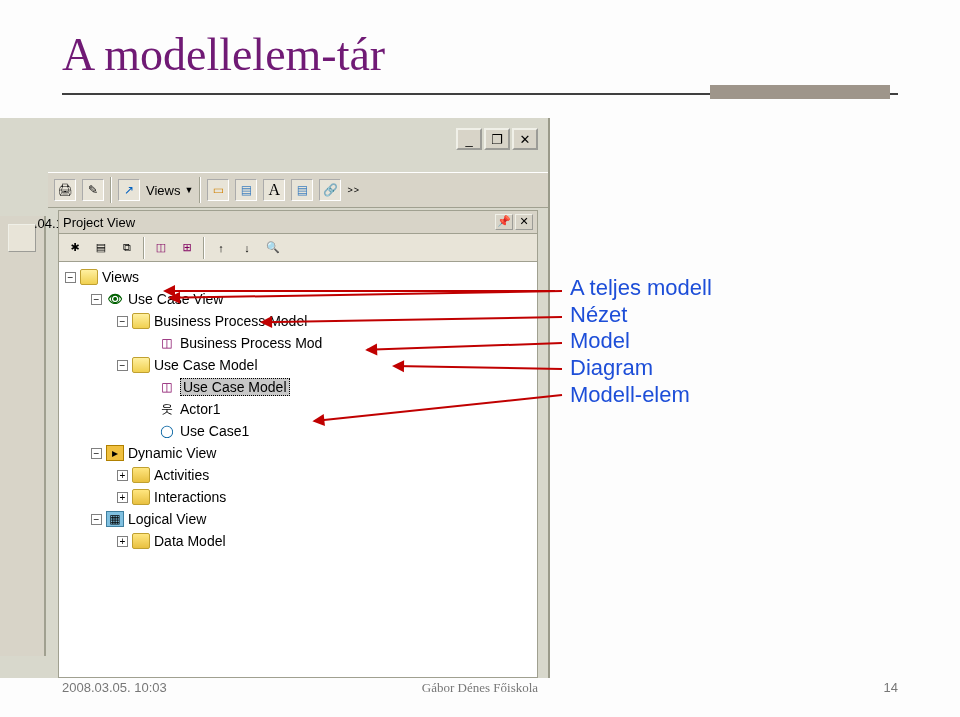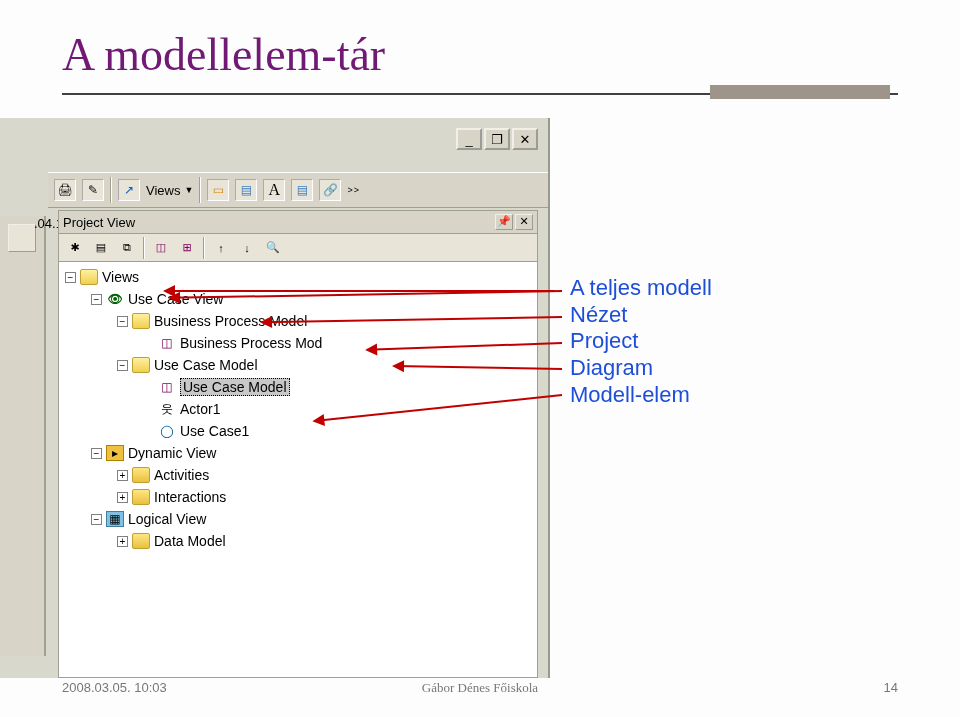--- a/index.html
+++ b/index.html
@@ -348,21 +348,21 @@
         <div class="expand">+</div>
         <div class="icon folder"></div>
         <span class="label">Data Model</span>
       </div>
     </div>
   </div>
 </div>
 
 <div class="annot" style="top:275px;left:570px;">A teljes modell</div>
 <div class="annot" style="top:302px;left:570px;">Nézet</div>
-<div class="annot" style="top:328px;left:570px;">Project</div>
+<div class="annot" style="top:328px;left:570px;">Model</div>
 <div class="annot" style="top:355px;left:570px;">Diagram</div>
 <div class="annot" style="top:382px;left:570px;">Modell-elem</div>
 
 <div class="arrow" style="top:288px;left:555px;width:390px;transform:rotate(180deg) translateY(-2px) rotate(0deg);"></div>
 <div class="arrow" style="top:290px;left:562px;width:392px;transform:rotate(179deg);"></div>
 <div class="arrow" style="top:316px;left:562px;width:300px;transform:rotate(179deg);"></div>
 <div class="arrow" style="top:342px;left:562px;width:195px;transform:rotate(178deg);"></div>
 <div class="arrow" style="top:368px;left:562px;width:168px;transform:rotate(181deg);"></div>
 <div class="arrow" style="top:394px;left:562px;width:249px;transform:rotate(174deg);"></div>
 

